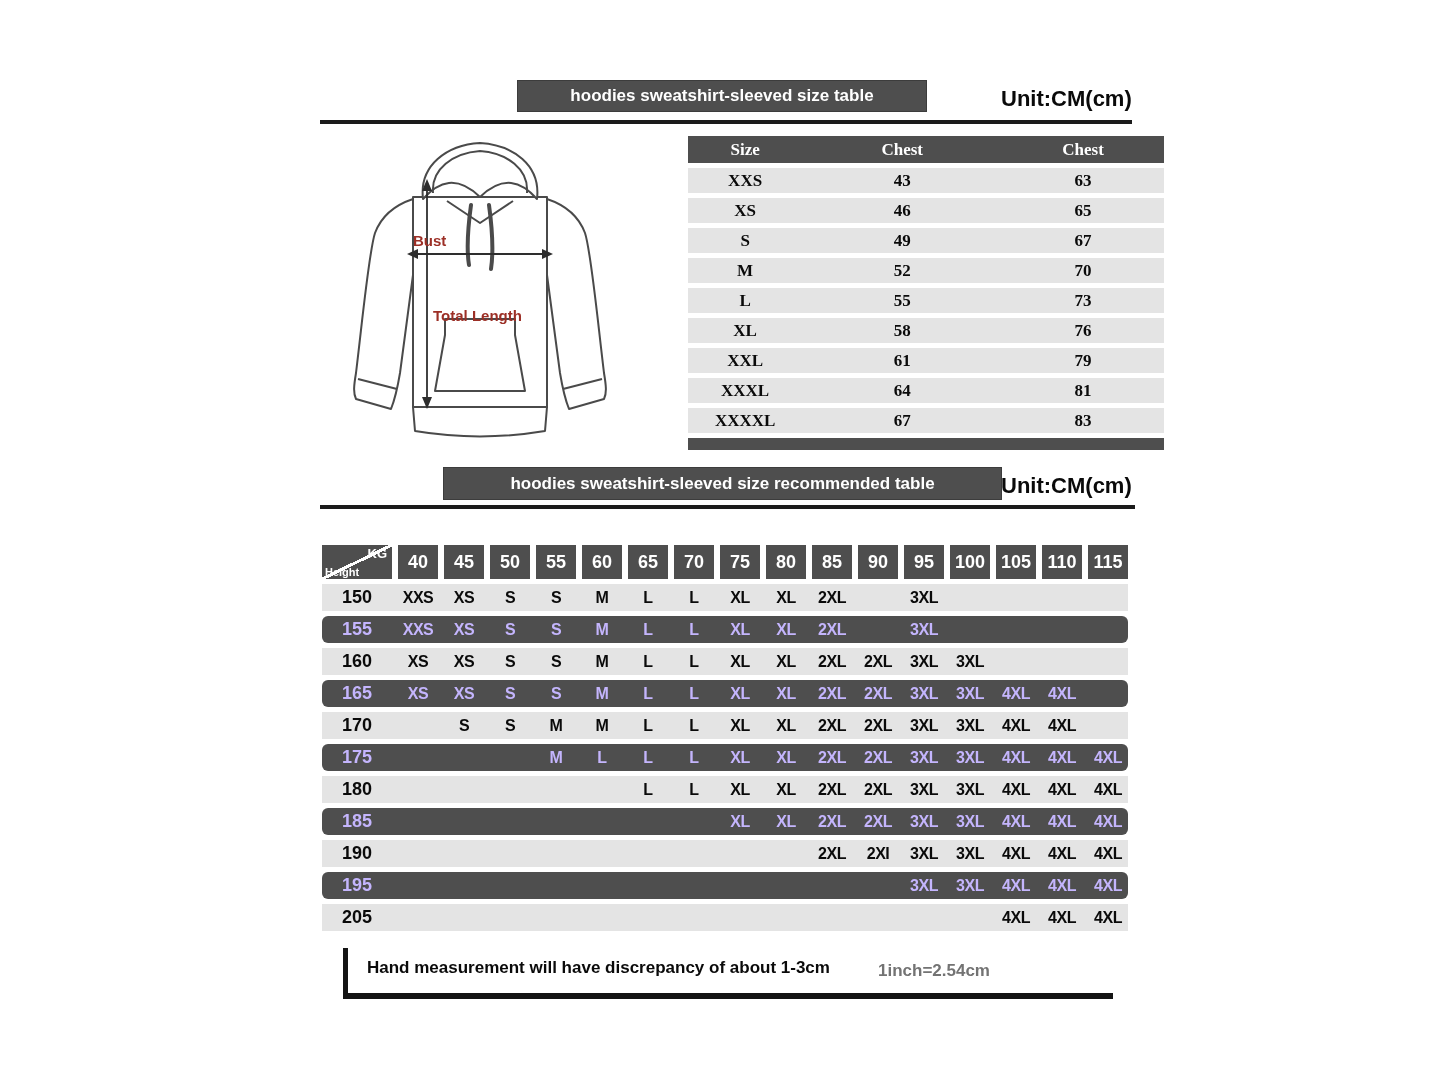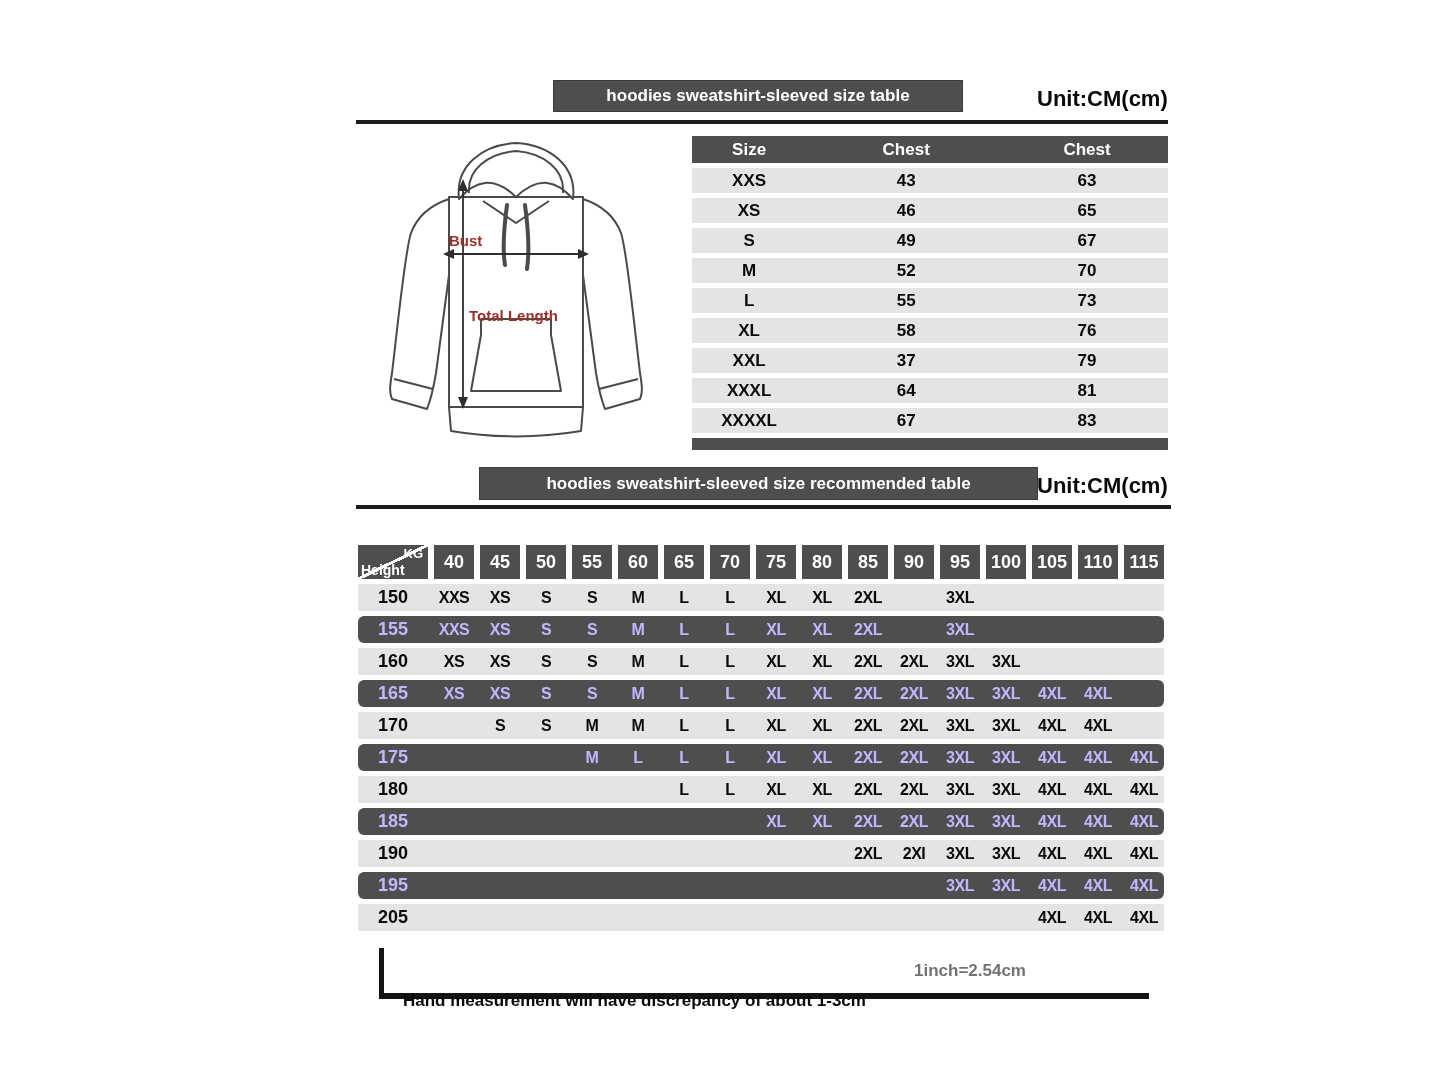--- a/index.html
+++ b/index.html
@@ -1,60 +1,60 @@
 <!DOCTYPE html>
 <html><head>
 <meta charset="utf-8">
 <style>
   html,body{margin:0;padding:0;background:#fff;}
   .canvas{position:relative;width:1313px;height:1071px;background:#ffffff;overflow:hidden;
-          font-family:"Liberation Sans",sans-serif;margin-left:36px;}
+          font-family:"Liberation Sans",sans-serif;}
   .title-bar{position:absolute;background:#4e4e4e;border:1px solid #3c3c3c;color:#fff;
              display:flex;align-items:center;justify-content:center;font-weight:bold;font-size:17px;}
   .bar1{left:517px;top:80px;width:408px;height:30px;}
   .bar2{left:443px;top:467px;width:557px;height:31px;}
   .unit{position:absolute;color:#0a0a0a;font-weight:bold;font-size:22px;text-align:right;}
   .unit1{left:1001px;top:86px;}
   .unit2{left:1001px;top:473px;}
   .divider{position:absolute;background:#1b1b1b;}
   .div1{left:320px;top:120px;width:812px;height:4px;}
   .div2{left:320px;top:505px;width:815px;height:4px;}
 
   
   .hoodie{position:absolute;left:335px;top:135px;width:290px;height:330px;}
 
   
-  .size-table{position:absolute;left:656px;top:136px;width:476px;}
+  .size-table{position:absolute;left:688px;top:136px;width:476px;font-family:Liberation Serif, serif;}
   .st-header{display:grid;grid-template-columns:24% 42% 34%;background:#4e4e4e;height:27px;
              align-items:center;color:#fff;font-weight:bold;font-size:17px;text-align:center;}
   .st-row{display:grid;grid-template-columns:24% 42% 34%;background:#e4e4e4;height:25px;
           margin-top:5px;align-items:center;color:#0a0a0a;font-weight:bold;font-size:17px;text-align:center;}
   .st-footerbar{height:12px;background:#4e4e4e;margin-top:5px;}
 
   
   .matrix{position:absolute;left:322px;top:545px;width:806px;}
   .mx-header{display:grid;grid-template-columns:70px repeat(16,40px);column-gap:6px;height:34px;}
   .mx-hcell{background:#4e4e4e;color:#fff;font-weight:bold;font-size:18px;
             display:flex;align-items:center;justify-content:center;}
   .corner{position:relative;background:#4e4e4e;color:#fff;
           background-image:linear-gradient(to bottom right,transparent calc(50% - 1.5px),
              #fff calc(50% - 1.5px),#fff calc(50% + 1.5px),transparent calc(50% + 1.5px));}
   .corner .kg{position:absolute;top:1px;right:5px;font-size:13px;font-weight:bold;}
-  .corner .hg{position:absolute;bottom:1px;left:3px;font-size:14px;font-weight:bold;}
+  .corner .hg{position:absolute;bottom:1px;left:3px;font-size:11px;font-weight:bold;}
   .mx-row{display:grid;grid-template-columns:70px repeat(16,40px);column-gap:6px;height:27px;
           margin-top:5px;align-items:center;text-align:center;font-weight:bold;}
   .mx-row.light{background:#e4e4e4;color:#0a0a0a;}
   .mx-row.dark{background:#4e4e4e;color:#c4b5fd;border-radius:6px;}
   .mx-height{font-size:18px;}
   .mx-cell{font-size:16px;letter-spacing:-0.5px;}
 
   
   .foot-vline{position:absolute;left:343px;top:948px;width:5px;height:49px;background:#141414;}
   .foot-hline{position:absolute;left:343px;top:993px;width:770px;height:6px;background:#141414;}
-  .foot-note{position:absolute;left:367px;top:991px;font-weight:bold;font-size:17px;color:#0a0a0a;}
+  .foot-note{position:absolute;left:367px;top:958px;font-weight:bold;font-size:17px;color:#0a0a0a;}
   .foot-conv{position:absolute;left:878px;top:961px;font-weight:bold;font-size:17px;color:#737373;}
 </style>
 </head>
 <body>
 
 <div class="canvas">
 
   <div class="title-bar bar1">
     <span>hoodies sweatshirt-sleeved size  table</span>
   </div>
@@ -120,21 +120,21 @@
           <div>55</div>
           <div>73</div>
         </div>
         <div class="st-row">
           <div>XL</div>
           <div>58</div>
           <div>76</div>
         </div>
         <div class="st-row">
           <div>XXL</div>
-          <div>37</div>
+          <div>61</div>
           <div>79</div>
         </div>
         <div class="st-row">
           <div>XXXL</div>
           <div>64</div>
           <div>81</div>
         </div>
         <div class="st-row">
           <div>XXXXL</div>
           <div>67</div>

